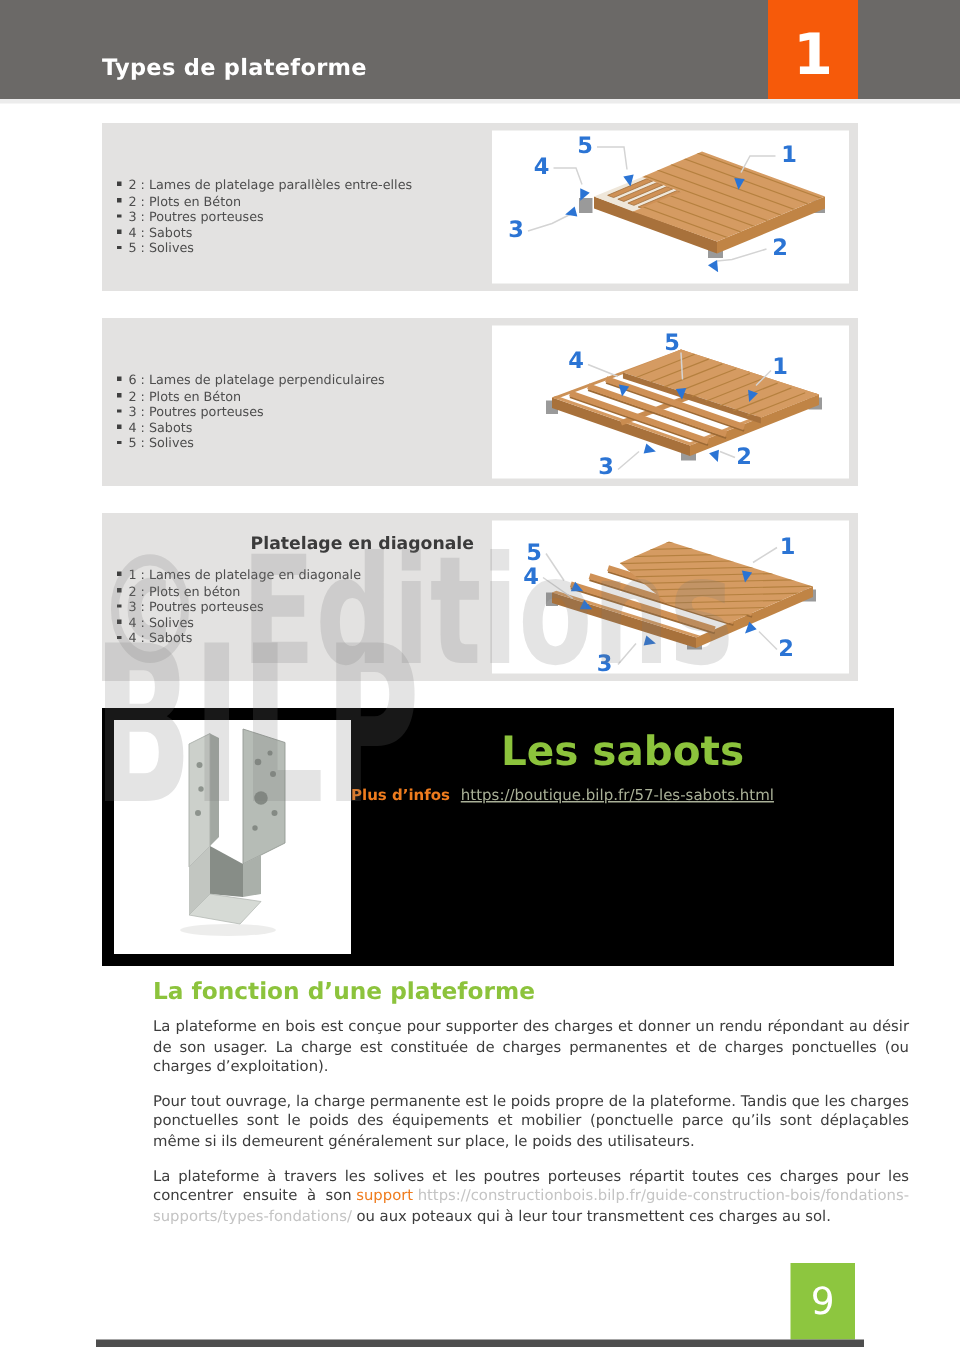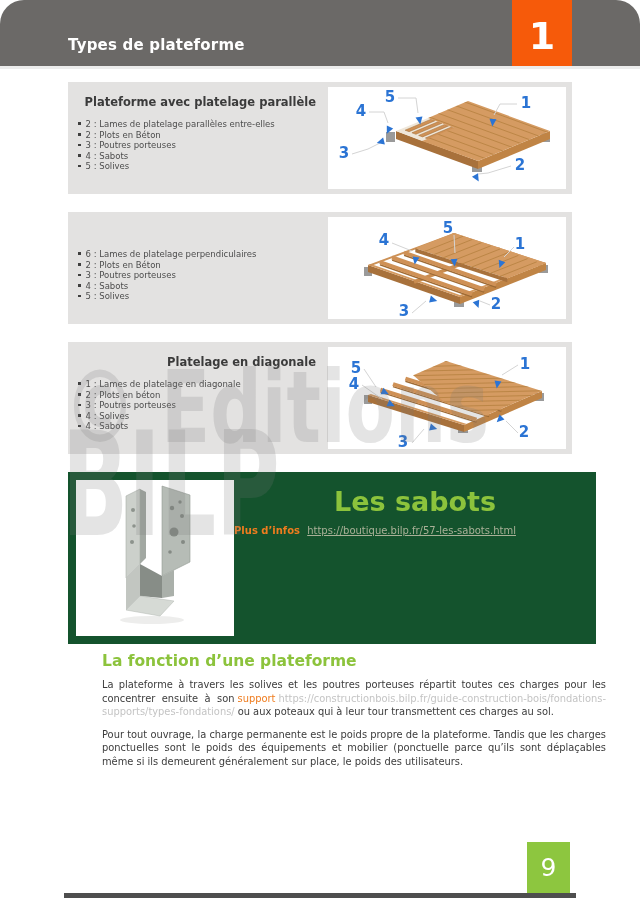--- a/index.html
+++ b/index.html
@@ -1,18 +1,18 @@
 <!DOCTYPE html>
 <html><head>
 <meta charset="utf-8">
 <title>page</title>
 <style>
   html,body{margin:0;padding:0;background:#ffffff;}
   #page{position:relative;width:640px;height:898px;background:#ffffff;overflow:hidden;
-        font-family:"DejaVu Sans","Liberation Sans",sans-serif;border-radius:24px;}
+        font-family:"DejaVu Sans","Liberation Sans",sans-serif;}
 
   
   .header{position:absolute;left:0;top:0;width:640px;height:66px;background:#6b6967;}
   .header-title{position:absolute;left:68px;top:36px;font-size:15px;font-weight:bold;color:#ffffff;letter-spacing:.2px;}
   .chapter-badge{position:absolute;left:512px;top:0;width:60px;height:66px;background:#f65a0a;
                  display:flex;align-items:center;justify-content:center;padding-top:6px;box-sizing:border-box;
                  color:#fff;font-size:38px;font-weight:bold;}
   .header-shadow{position:absolute;left:0;top:66px;width:640px;height:3px;background:#ececec;}
 
   
@@ -21,21 +21,21 @@
   .pbox-list{position:absolute;left:10px;top:37px;margin:0;padding:0;list-style:none;}
   .pbox-list li{font-size:8.5px;line-height:10.6px;color:#4d4d4d;}
   .pbox-list li::before{content:"";display:inline-block;width:2.6px;height:2.6px;background:#3f3f3f;margin-right:5px;vertical-align:2px;}
   .pbox-panel{position:absolute;left:260px;top:5px;width:238px;height:102px;background:#ffffff;}
   .dlabel{font-size:15px;font-weight:bold;fill:#2b74d4;}
   .leader{fill:none;stroke:#d4d4d4;stroke-width:1;}
   .arrow{fill:#2b74d4;}
   .groove{stroke:#b5803f;stroke-width:0.8;}
 
   
-  .sabots-box{position:absolute;left:68px;top:472px;width:528px;height:172px;background:#14532d;}
+  .sabots-box{position:absolute;left:68px;top:472px;width:528px;height:172px;background:#000000;}
   .sabots-photo{position:absolute;left:8px;top:8px;width:158px;height:156px;background:#ffffff;}
   .sabots-title{position:absolute;left:166px;right:0;top:14px;text-align:center;font-size:27px;font-weight:bold;color:#8cc33c;}
   .sabots-info{position:absolute;left:166px;right:0;top:53px;text-align:left;font-size:10px;}
   .info-label{color:#ef7c1e;font-weight:bold;}
   .info-url{color:#a9b097;margin-left:4px;}
 
   
   .wm{position:absolute;font-weight:bold;color:rgba(120,120,120,0.20);white-space:nowrap;
       pointer-events:none;z-index:6;transform-origin:left top;line-height:1;}
   .wm1{left:64px;top:358px;font-size:100px;transform:scaleX(0.72);}
@@ -60,21 +60,20 @@
 
 <div id="page">
 
   <div class="header">
     <div class="header-title">Types de plateforme</div>
     <div class="chapter-badge">1</div>
   </div>
   <div class="header-shadow"></div>
 
   <div class="pbox" style="top:82px">
-    <div class="pbox-title">Plateforme avec platelage parallèle</div>
     <ul class="pbox-list">
       <li>2 : Lames de platelage parallèles entre-elles</li>
       <li>2 : Plots en Béton</li>
       <li>3 : Poutres porteuses</li>
       <li>4 : Sabots</li>
       <li>5 : Solives</li>
     </ul>
     <div class="pbox-panel">
       <svg width="238" height="102" viewBox="0 0 238 102">
         <defs>
@@ -269,20 +268,21 @@
       <span class="info-label">Plus d’infos</span>
       <a class="info-url" href="#">https://boutique.bilp.fr/57-les-sabots.html</a>
     </div>
   </div>
 
   <div class="wm wm1">© Editions</div>
   <div class="wm wm2">BILP</div>
 
   <div class="textblock">
     <h2 class="section-heading">La fonction d’une plateforme</h2>
+    <p>La plateforme en bois est conçue pour supporter des charges et donner un rendu répondant au désir de son usager. La charge est constituée de charges permanentes et de charges ponctuelles (ou charges d’exploitation).</p>
+    <p>Pour tout ouvrage, la charge permanente est le poids propre de la plateforme. Tandis que les charges ponctuelles sont le poids des équipements et mobilier (ponctuelle parce qu’ils sont déplaçables même si ils demeurent généralement sur place, le poids des utilisateurs.</p>
     <p><span>La plateforme à travers les solives et les poutres porteuses répartit toutes ces charges pour les concentrer ensuite à son</span><a class="support-link" href="#">support</a><a class="support-url" href="#">https://constructionbois.bilp.fr/guide-construction-bois/fondations-supports/types-fondations/</a><span>ou aux poteaux qui à leur tour transmettent ces charges au sol.</span></p>
-    <p>Pour tout ouvrage, la charge permanente est le poids propre de la plateforme. Tandis que les charges ponctuelles sont le poids des équipements et mobilier (ponctuelle parce qu’ils sont déplaçables même si ils demeurent généralement sur place, le poids des utilisateurs.</p>
   </div>
 
   <div class="pagenum">9</div>
   <div class="bottombar"></div>
 
 </div>
 
 </body></html>

